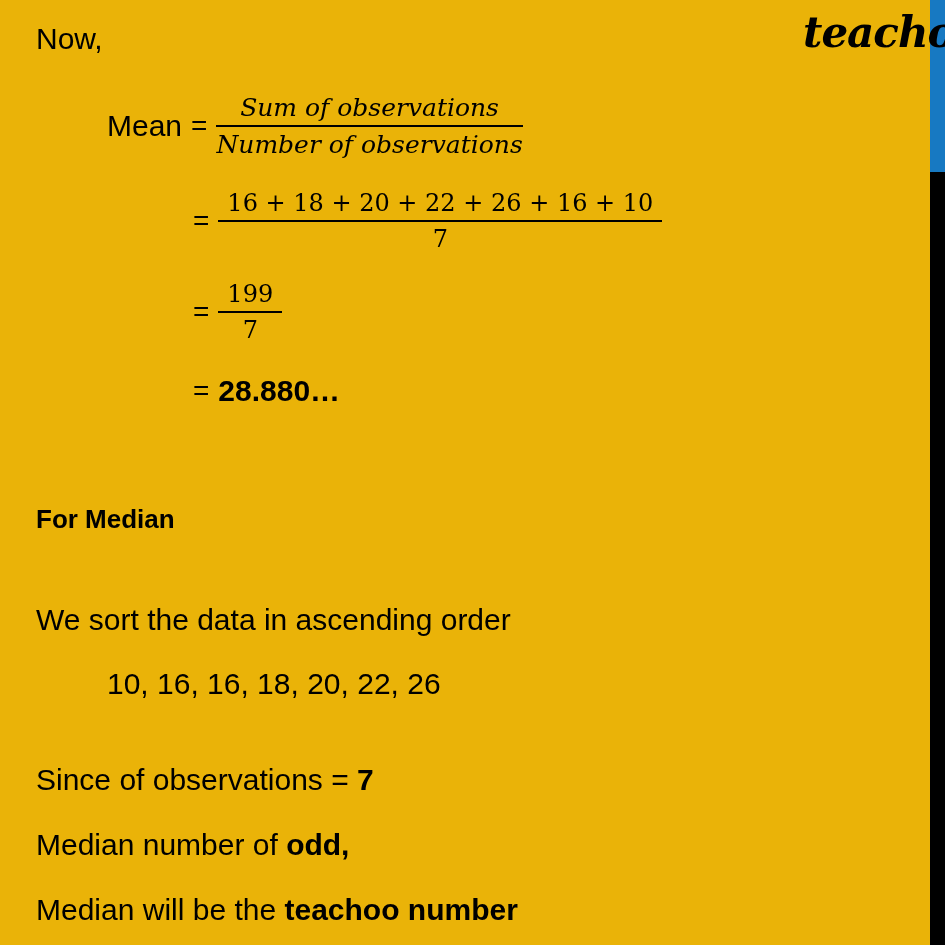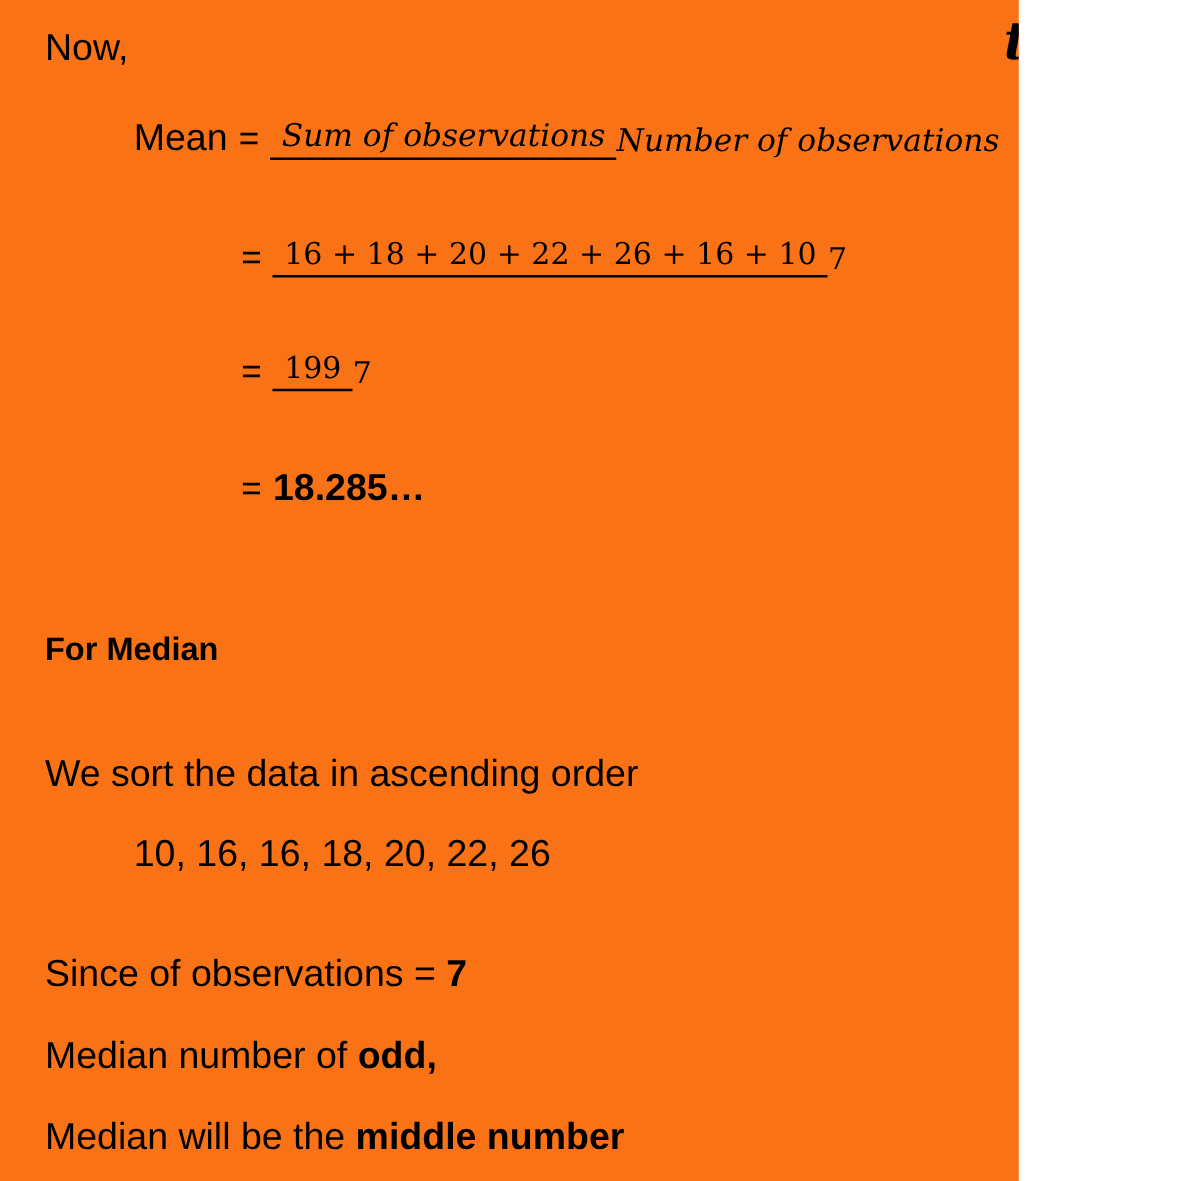--- a/index.html
+++ b/index.html
@@ -1,21 +1,21 @@
 <!DOCTYPE html>
 <html><head>
 <meta charset="utf-8">
 <style>
   * { margin: 0; padding: 0; box-sizing: border-box; }
   html, body { background: #ffffff; }
   .slide {
     position: relative;
-    width: 815px;
+    width: 945px;
     height: 945px;
-    background: #f97316;
+    background: #eab308;
     color: #000000;
     font-family: "Liberation Sans", sans-serif;
     overflow: hidden;
   }
   
   .bar-blue  { position: absolute; left: 930px; top: 0;     width: 15px; height: 172px; }
   .bar-black { position: absolute; left: 930px; top: 172px; width: 15px; height: 773px; }
 
   .now {
     position: absolute; left: 36px; top: 22px;
@@ -38,21 +38,21 @@
   .eq1 { left: 107px; top: 94px;  }
   .eq2 { left: 193px; top: 190px; }
   .eq3 { left: 193px; top: 281px; }
   .eq4 { left: 193px; top: 374px; }
 
   .mean-label { font-weight: normal; font-size: 30px; }
   .eq-sign    { font-size: 28px; }
   .result     { font-weight: bold; font-size: 30px; }
 
   .frac {
-    display: inline-flex; flex-direction: row;
+    display: inline-flex; flex-direction: column;
     text-align: center; vertical-align: middle;
   }
   .frac .num { border-bottom: 2px solid #000; padding: 0 9px 4px; }
   .frac .den { padding-top: 4px; }
 
   .math-text .num, .math-text .den {
     font-family: "DejaVu Serif", serif;
     font-style: italic; font-size: 25px; line-height: 27px;
   }
   .math-nums .num, .math-nums .den {
@@ -108,28 +108,28 @@
   <div class="eq eq3">
     <span class="eq-sign">=</span>
     <span class="frac math-nums">
       <span class="num">199</span>
       <span class="den">7</span>
     </span>
   </div>
 
   <div class="eq eq4">
     <span class="eq-sign">=</span>
-    <span class="result">18.285…</span>
+    <span class="result">28.880…</span>
   </div>
 
   <div class="heading">For Median</div>
 
   <div class="body-line sort-line">We sort the data in ascending order</div>
 
   <div class="body-line data-line">10, 16, 16, 18, 20, 22, 26</div>
 
   <div class="body-line obs-line"><span>Since of observations = </span><b>7</b></div>
 
   <div class="body-line odd-line"><span>Median number of </span><b>odd,</b></div>
 
-  <div class="body-line middle-line"><span>Median will be the </span><b>middle number</b></div>
+  <div class="body-line middle-line"><span>Median will be the </span><b>teachoo number</b></div>
 
 </div>
 
 </body></html>

